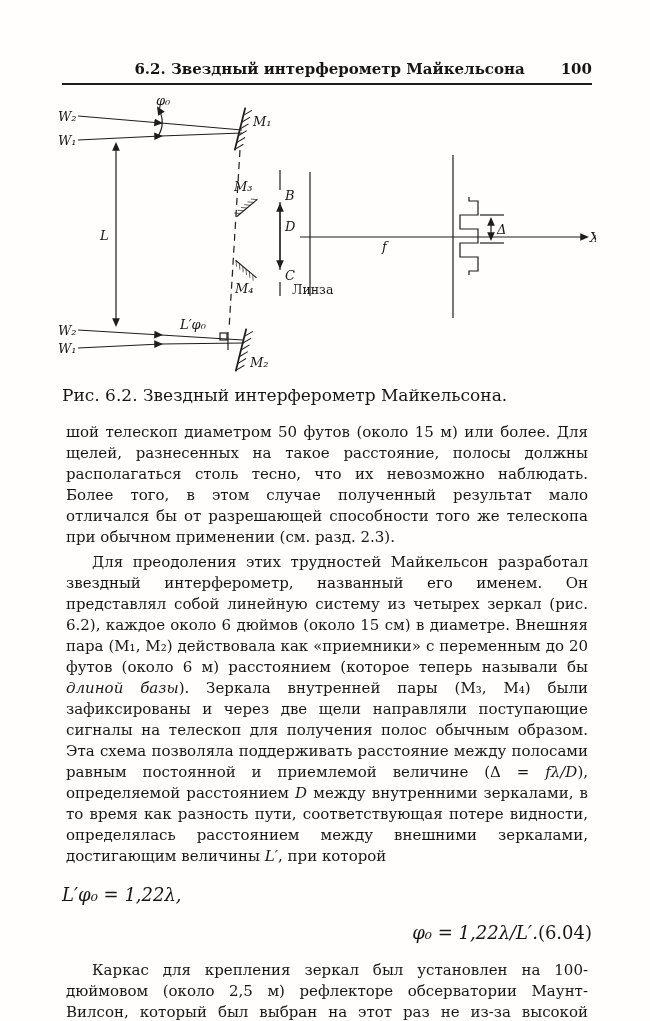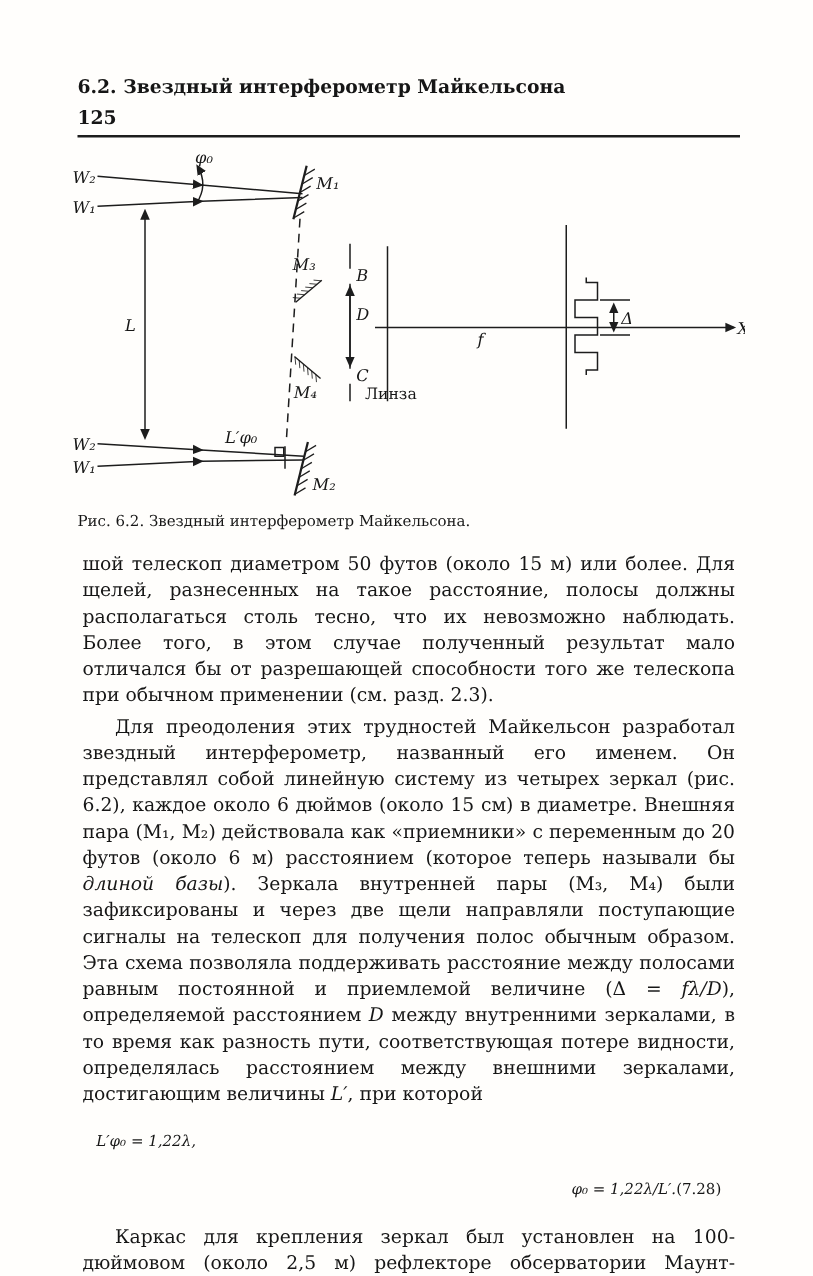--- a/index.html
+++ b/index.html
@@ -3,46 +3,46 @@
 <meta charset="utf-8">
 <style>
   html,body{margin:0;padding:0;background:#ffffff;}
   .page{
     width:650px;height:1021px;box-sizing:border-box;
     background:#fffefc;color:#161616;position:relative;
     padding:60px 58px 0 62px;
     font-family:"DejaVu Serif","Liberation Serif",serif;
     overflow:hidden;
   }
-  .hdr{display:flex;justify-content:flex-end;align-items:baseline;gap:7px;
-       font-weight:bold;font-size:15px;flex-direction:column;}
+  .hdr{display:flex;justify-content:flex-end;align-items:baseline;gap:36px;
+       font-weight:bold;font-size:15px;}
   .hdr-rule{border-top:2.4px solid #1d1d1d;margin-top:5px;}
   figure{margin:0;}
   .fig-svg{display:block;margin:8px 0 0 -6px;}
   .fig-svg text{font-family:"DejaVu Serif","Liberation Serif",serif;font-size:13px;
        font-style:italic;fill:#161616;}
   .fig-svg text.upright{font-style:normal;font-size:12.5px;}
-  figcaption{font-size:12px;margin-top:6px;}
+  figcaption{font-size:17px;margin-top:6px;}
   .bodytext{margin-top:17px;font-size:15px;line-height:21px;text-align:justify;}
   .bodytext p{margin:4px;}
   p.indent{text-indent:26px;}
-  .eq{margin:17px 15px;font-size:12px;}
+  .eq{margin:17px 0;font-size:18px;}
   .math{font-style:italic;}
   .eq-row{display:flex;justify-content:flex-end;align-items:baseline;}
   .eqnum{font-style:normal;}
   .connector{margin:15px 0;}
 </style>
 </head>
 <body>
 
 <div class="page">
 
   <header class="hdr">
     <span>6.2. Звездный интерферометр Майкельсона</span>
-    <span>125</span>
+    <span>100</span>
   </header>
   <div class="hdr-rule"></div>
 
   <figure>
     <svg class="fig-svg" width="540" height="286" viewBox="0 0 540 286" xmlns="http://www.w3.org/2000/svg">
       <defs>
         <marker id="ah" markerWidth="8" markerHeight="8" viewBox="0 0 10 10" refX="7" refY="5" orient="auto-start-reverse">
           <path d="M0,1 L9,5 L0,9 z" fill="#1d1d1d"></path>
         </marker>
         <g id="mirror" stroke="#1d1d1d" stroke-width="1">
@@ -118,19 +118,19 @@
     <p>шой телескоп диаметром 50 футов (около 15 м) или более. Для щелей, разнесенных на такое расстояние, полосы должны располагаться столь тесно, что их невозможно наблюдать. Более того, в этом случае полученный результат мало отличался бы от разрешающей способности того же телескопа при обычном применении (см. разд. 2.3).</p>
     <p class="indent"><span>Для преодоления этих трудностей Майкельсон разработал звездный интерферометр, названный его именем. Он представлял собой линейную систему из четырех зеркал (рис. 6.2), каждое около 6 дюймов (около 15 см) в диаметре. Внешняя пара (M₁, M₂) действовала как «приемники» с переменным до 20 футов (около 6 м) расстоянием (которое теперь называли бы </span><span style="font-style: italic;">длиной базы</span><span>). Зеркала внутренней пары (M₃, M₄) были зафиксированы и через две щели направляли поступающие сигналы на телескоп для получения полос обычным образом. Эта схема позволяла поддерживать расстояние между полосами равным постоянной и приемлемой величине (Δ = </span><span style="font-style: italic;">fλ/D</span><span>), определяемой расстоянием </span><span style="font-style: italic;">D</span><span> между внутренними зеркалами, в то время как разность пути, соответствующая потере видности, определялась расстоянием между внешними зеркалами, достигающим величины </span><span style="font-style: italic;">L′</span><span>, при которой</span></p>
 
     <div class="eq">
       <span class="math">L′φ₀ = 1,22λ,</span>
     </div>
 
 
     <div class="eq eq-row">
       <span class="math">φ₀ = 1,22λ/L′.</span>
-      <span class="eqnum">(7.28)</span>
+      <span class="eqnum">(6.04)</span>
     </div>
 
     <p class="indent">Каркас для крепления зеркал был установлен на 100-дюймовом (около 2,5 м) рефлекторе обсерватории Маунт-Вилсон, который был выбран на этот раз не из-за высокой оптической разрешающей способности, а оттого, что он мог служить в качестве жесткой опоры для несу-</p>
   </main>
 
 </div>
 
 </body></html>

